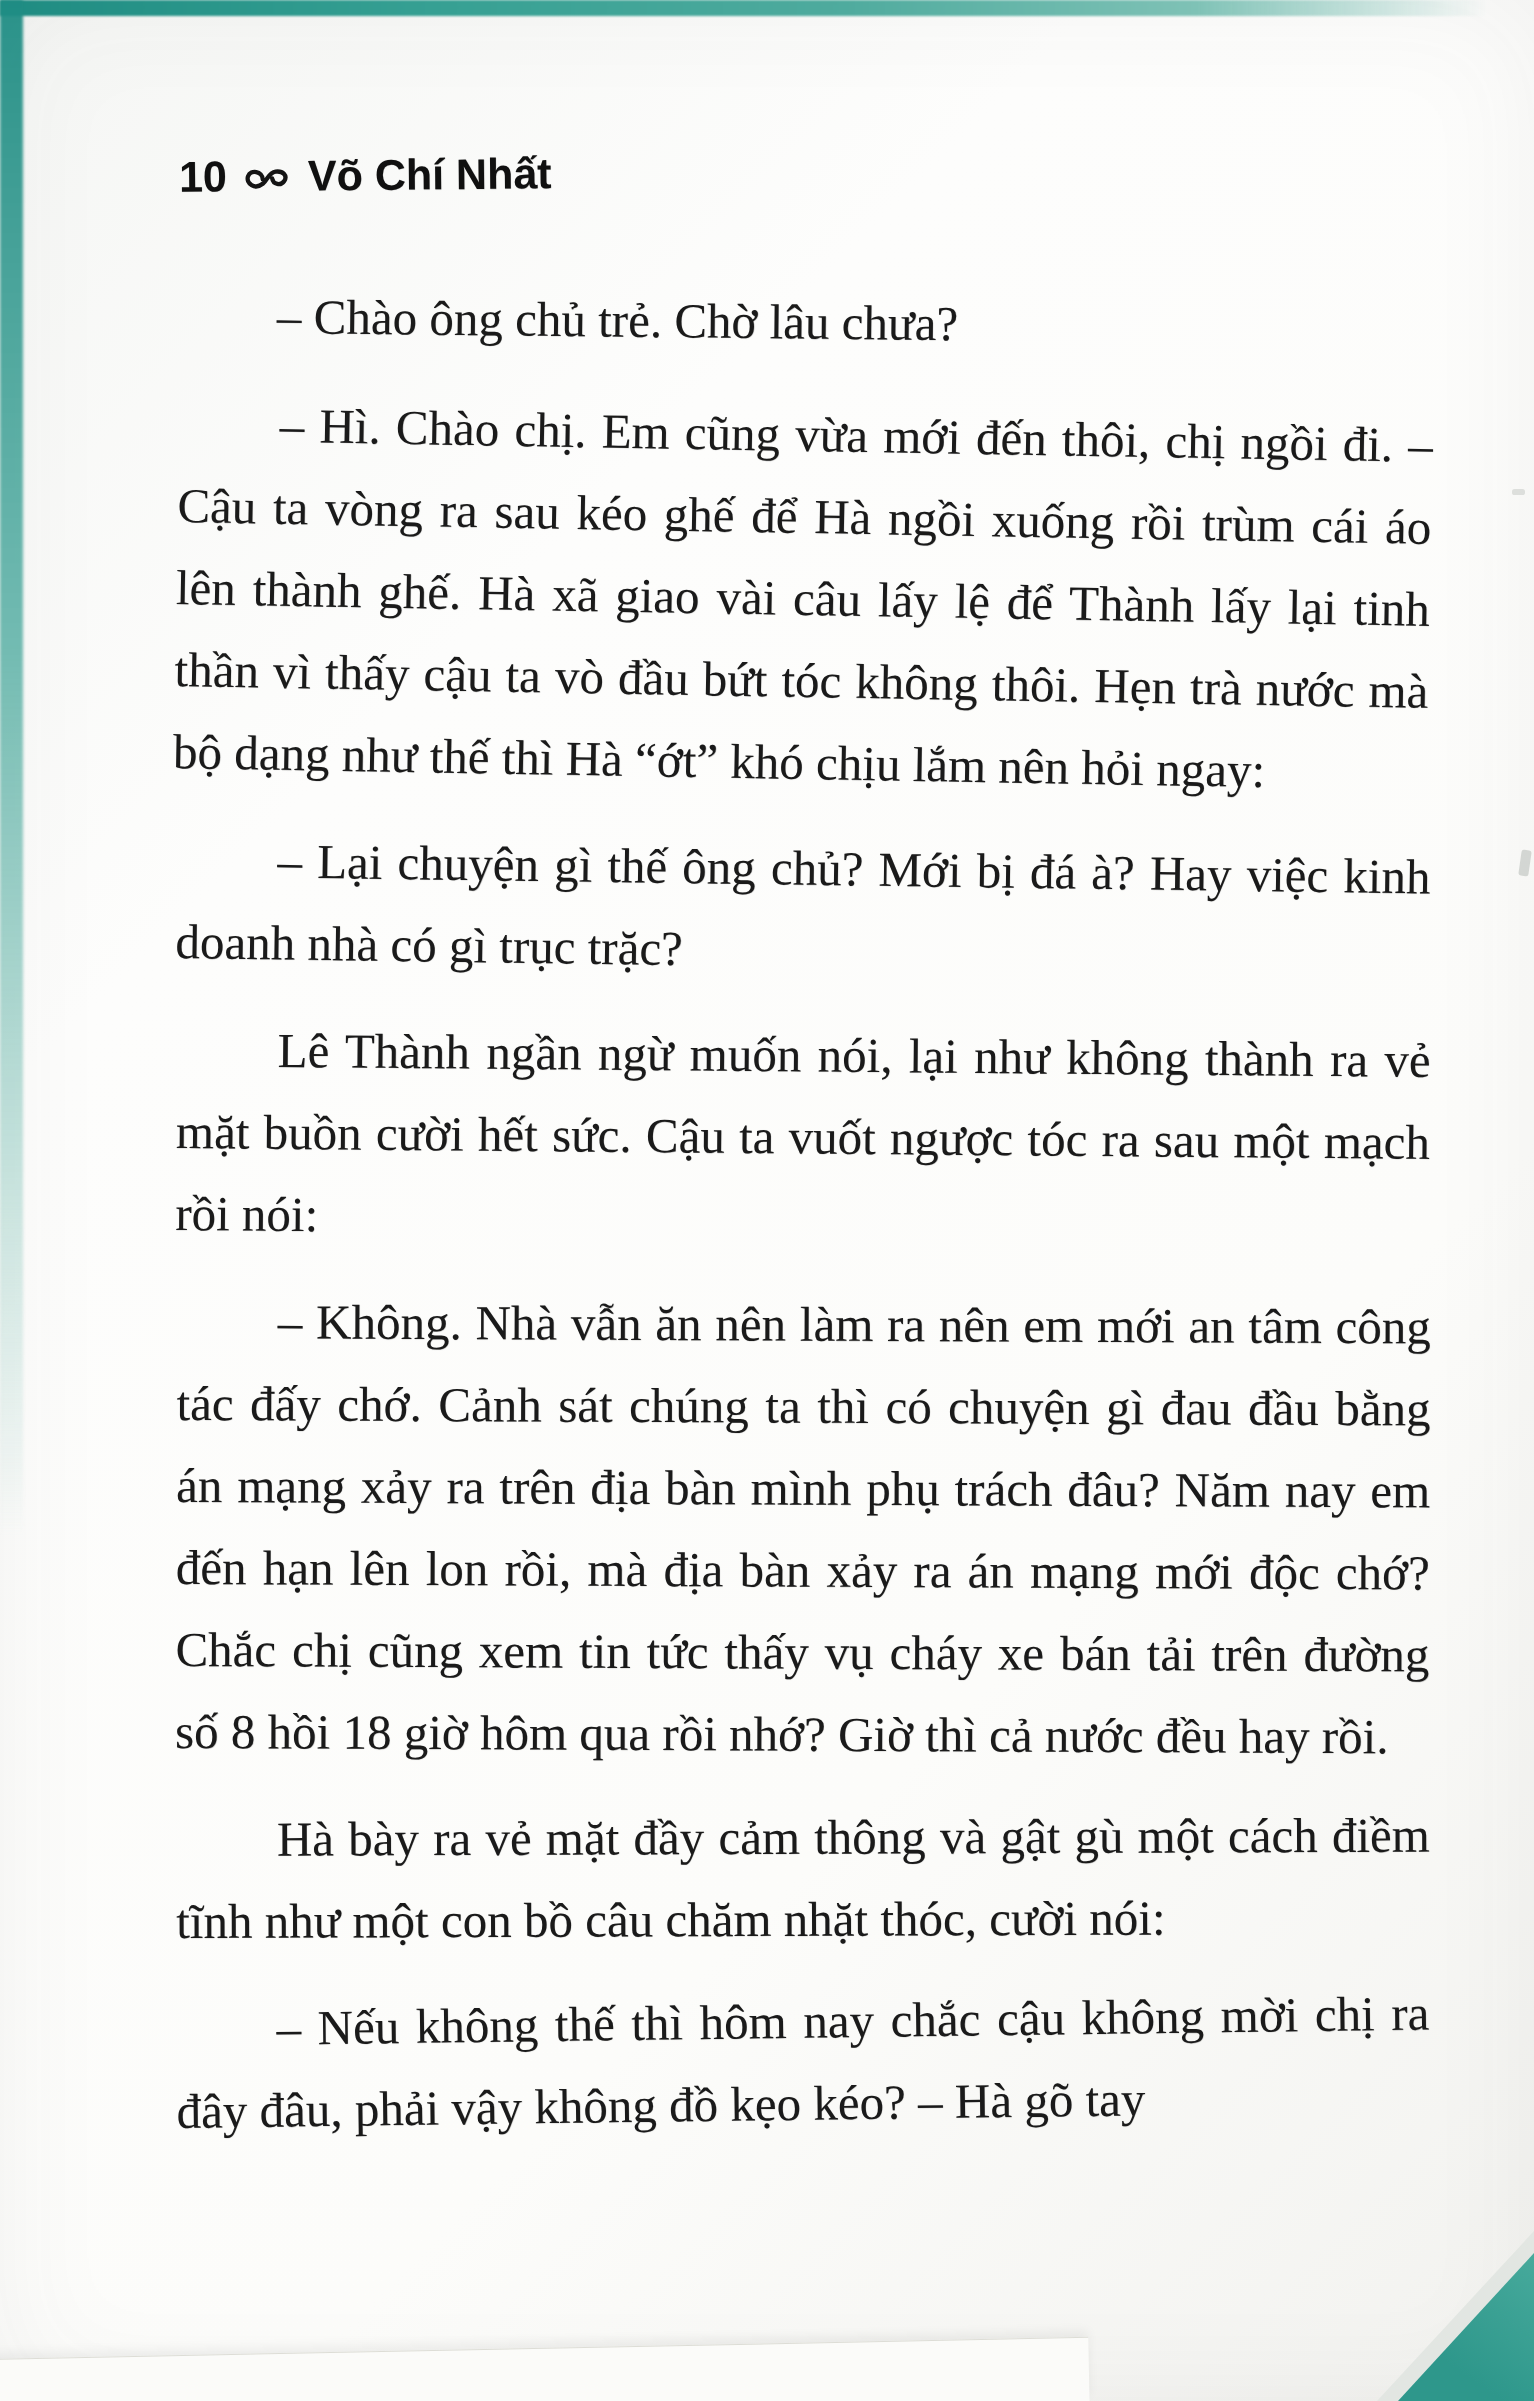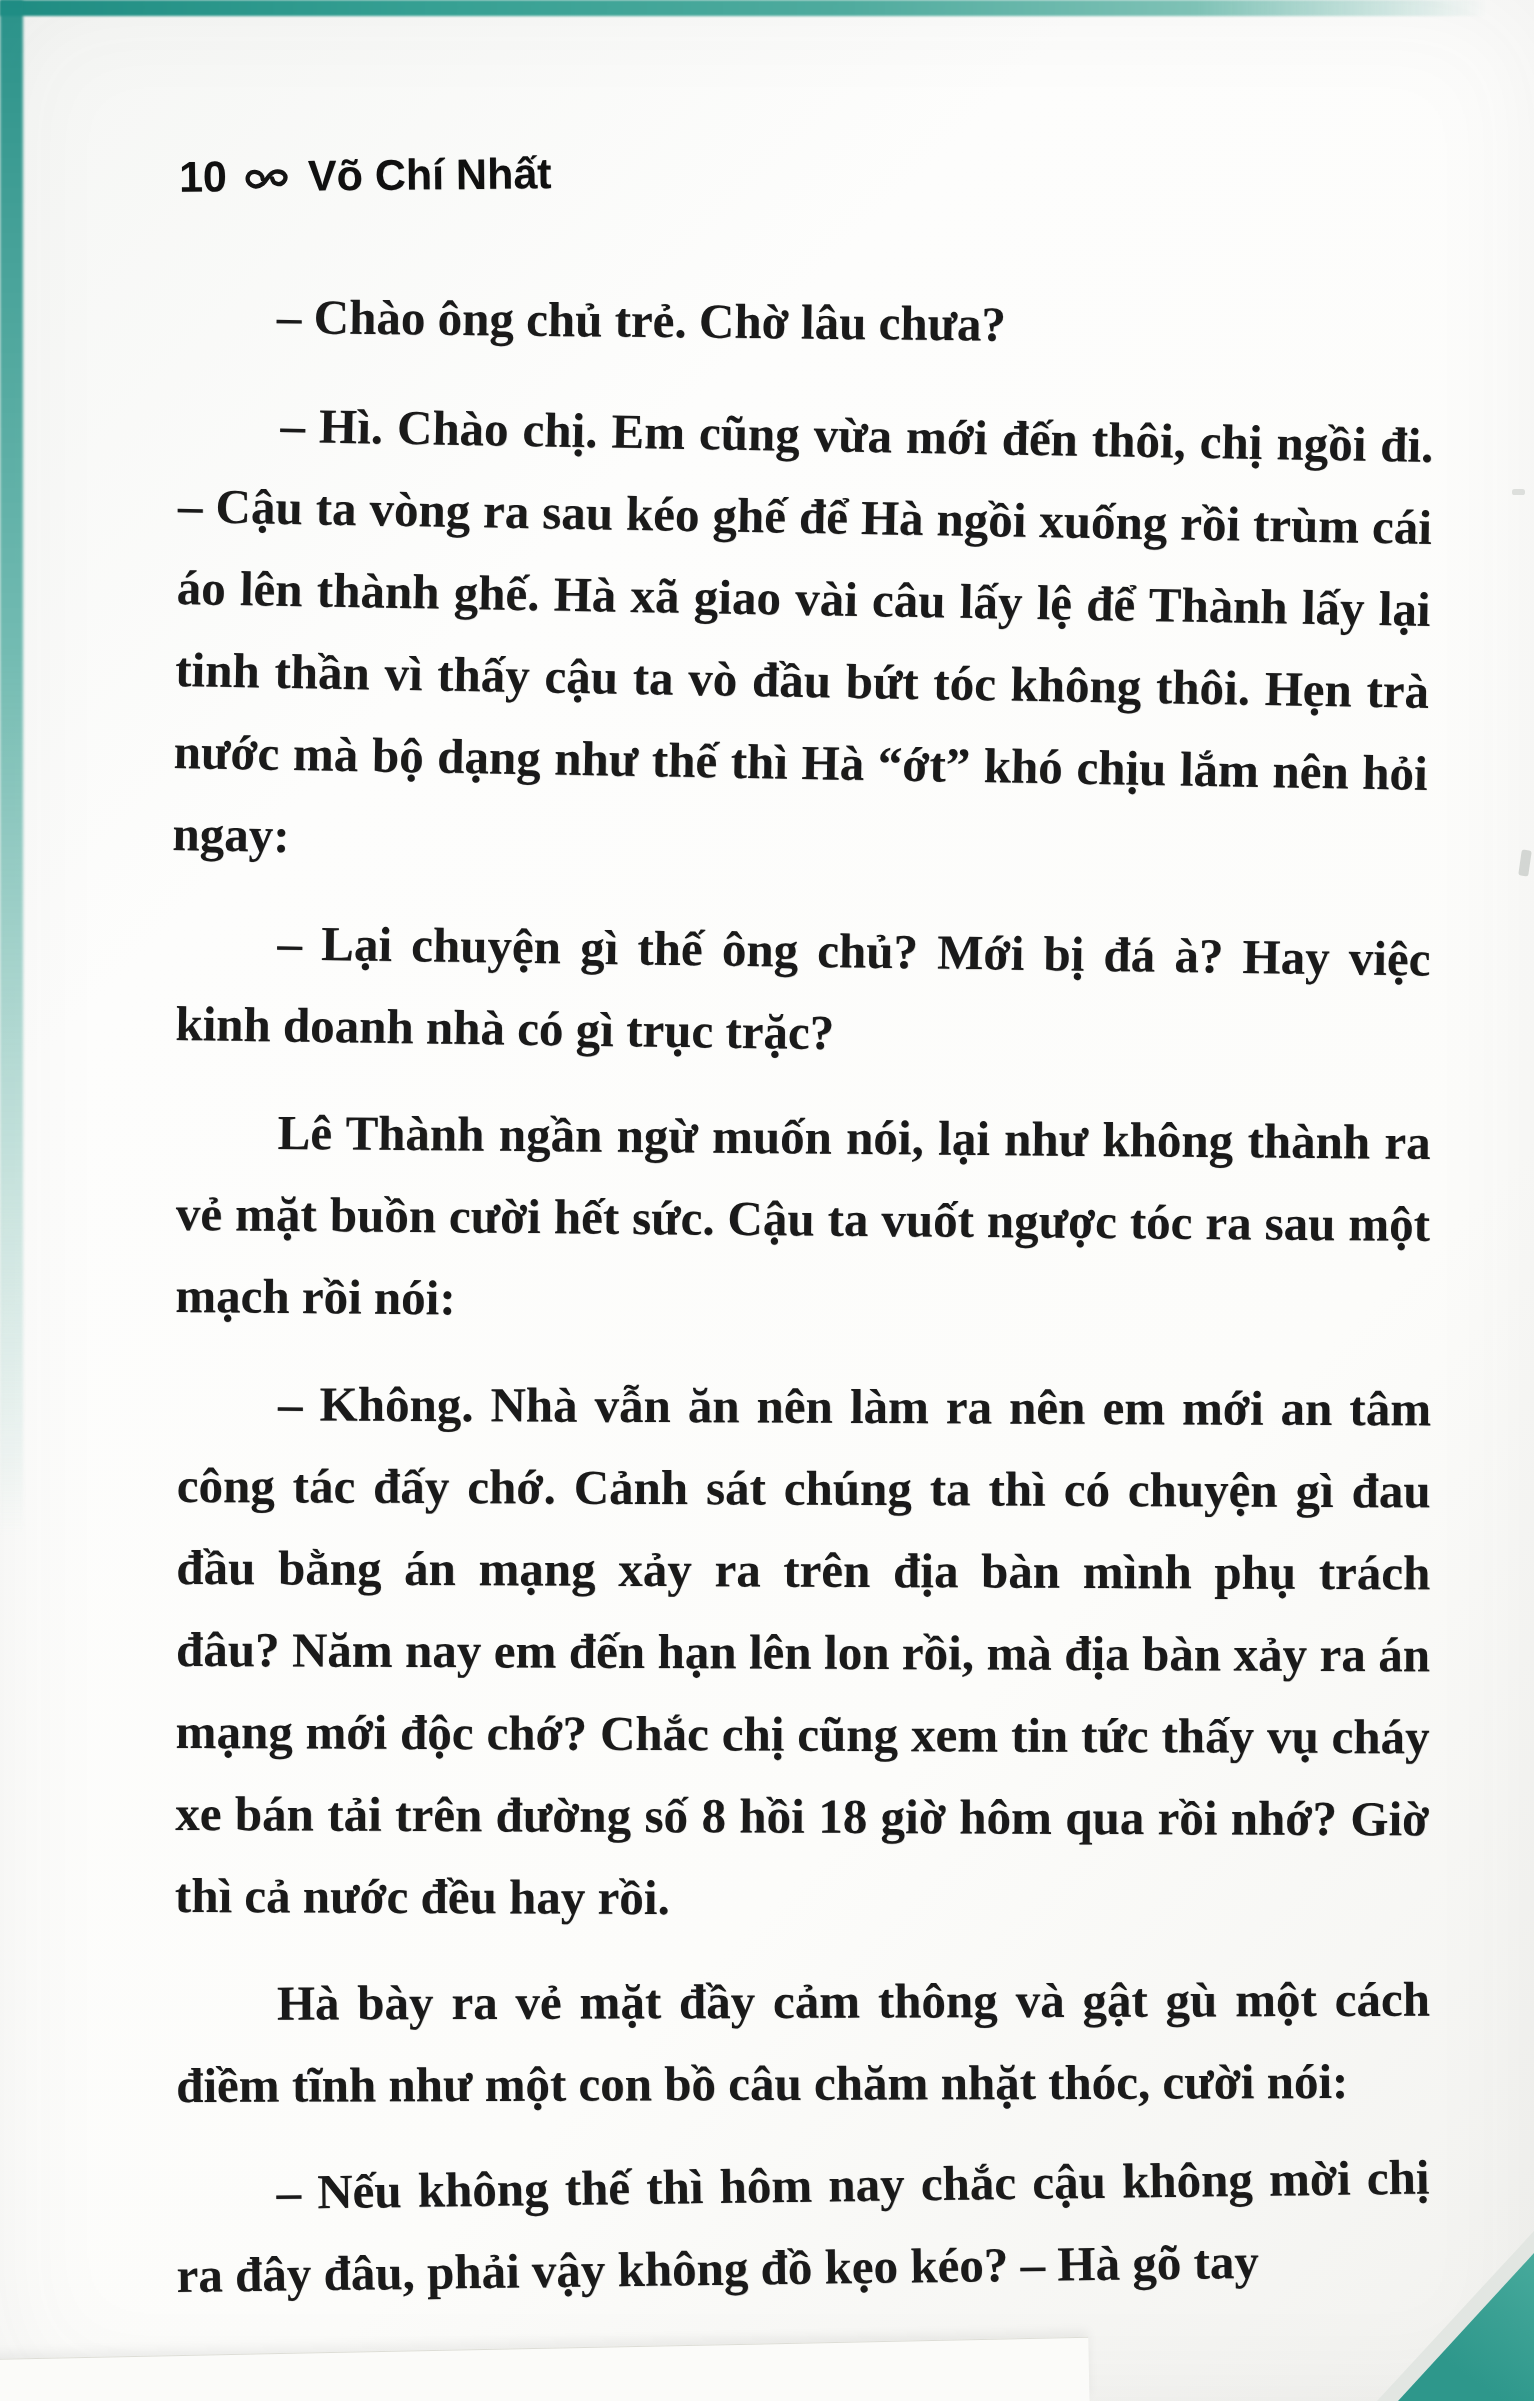--- a/index.html
+++ b/index.html
@@ -55,21 +55,20 @@
     font-weight:700;font-size:43px;color:#101010;
     text-shadow:0.3px 0.3px 0.7px rgba(20,20,20,0.3);
   }
   .ornament{display:inline-flex;align-items:center;padding-top:6.9px;}
   
   .body-text{
     position:absolute;top:275px;left:176px;width:1254px;
     font-size:49px;line-height:82px;color:#1a1a1a;
     text-align:justify;
     text-shadow:0.3px 0.3px 0.7px rgba(25,25,25,0.32);
-    font-weight:bold;
   }
   .body-text p{margin:0 0 26px 0;text-indent:101px;transform-origin:left center;}
   .t1{transform:rotate(0.6deg);}
   .t2{transform:rotate(1.0deg);}
   .t3{transform:rotate(0.8deg);}
   .t4{transform:rotate(0.5deg);}
   .t5{transform:rotate(0.25deg);}
   .t6{transform:rotate(-0.2deg);}
   .t7{transform:rotate(-0.75deg);}
 </style>

